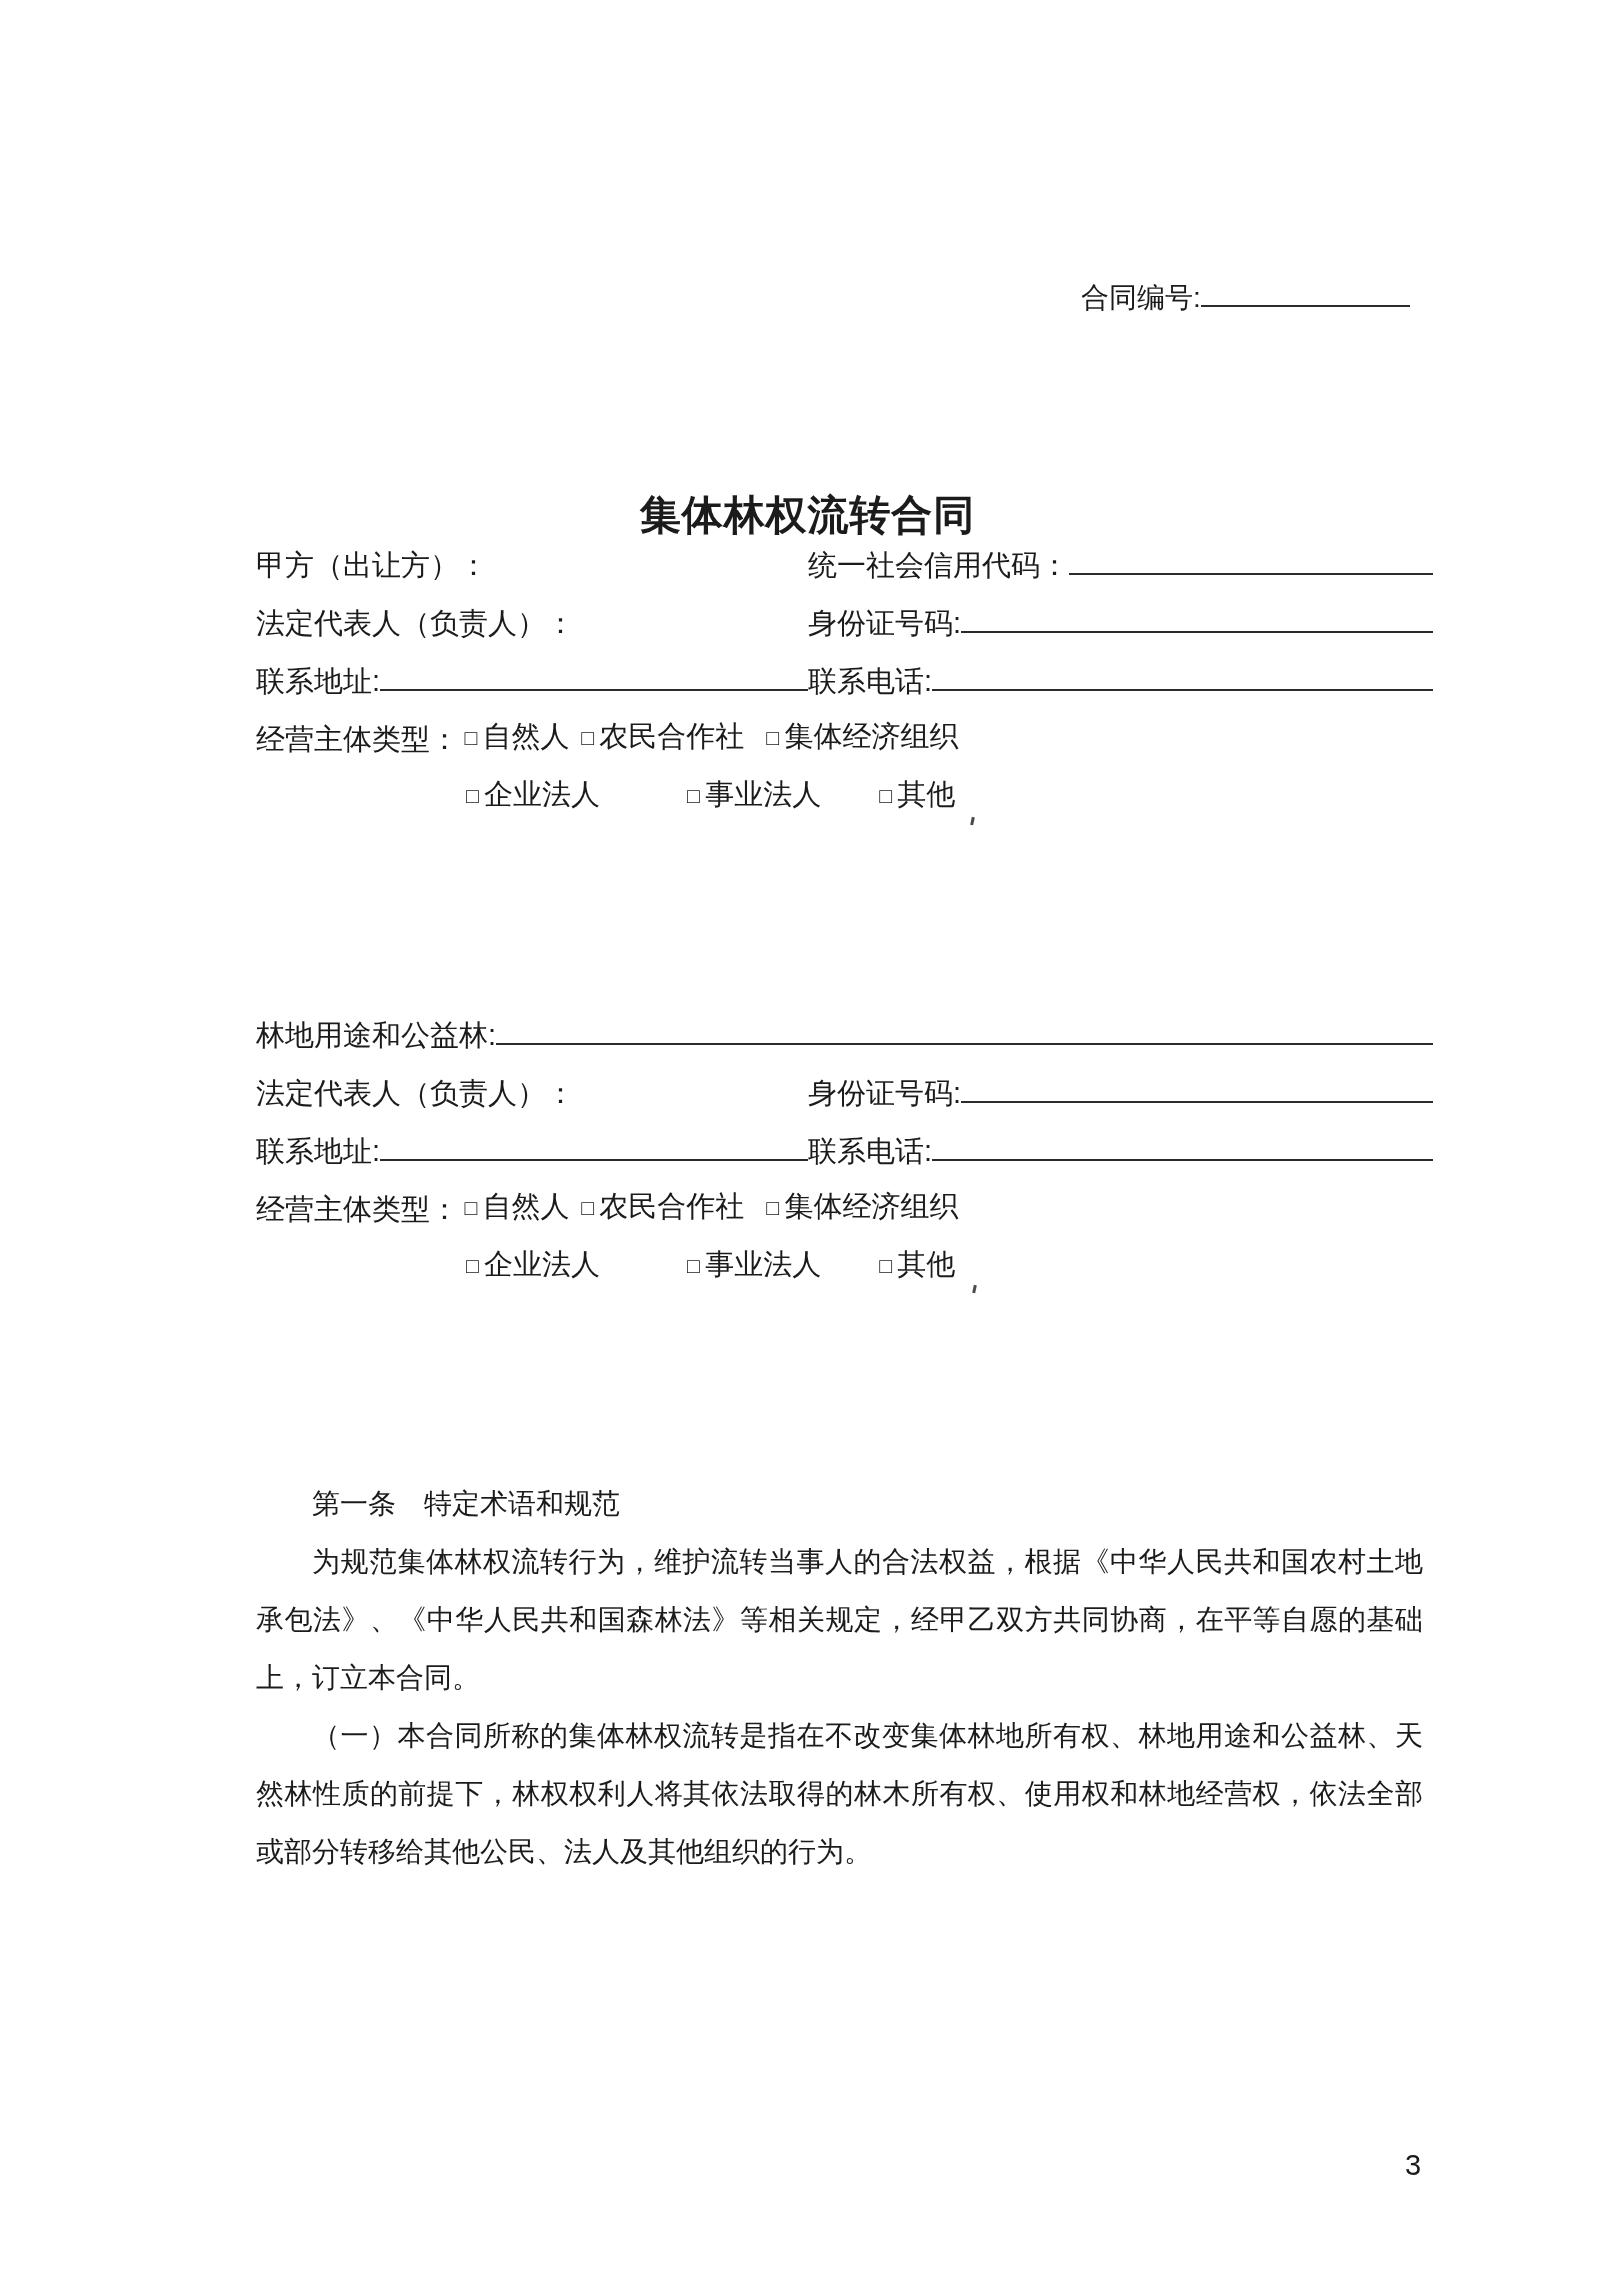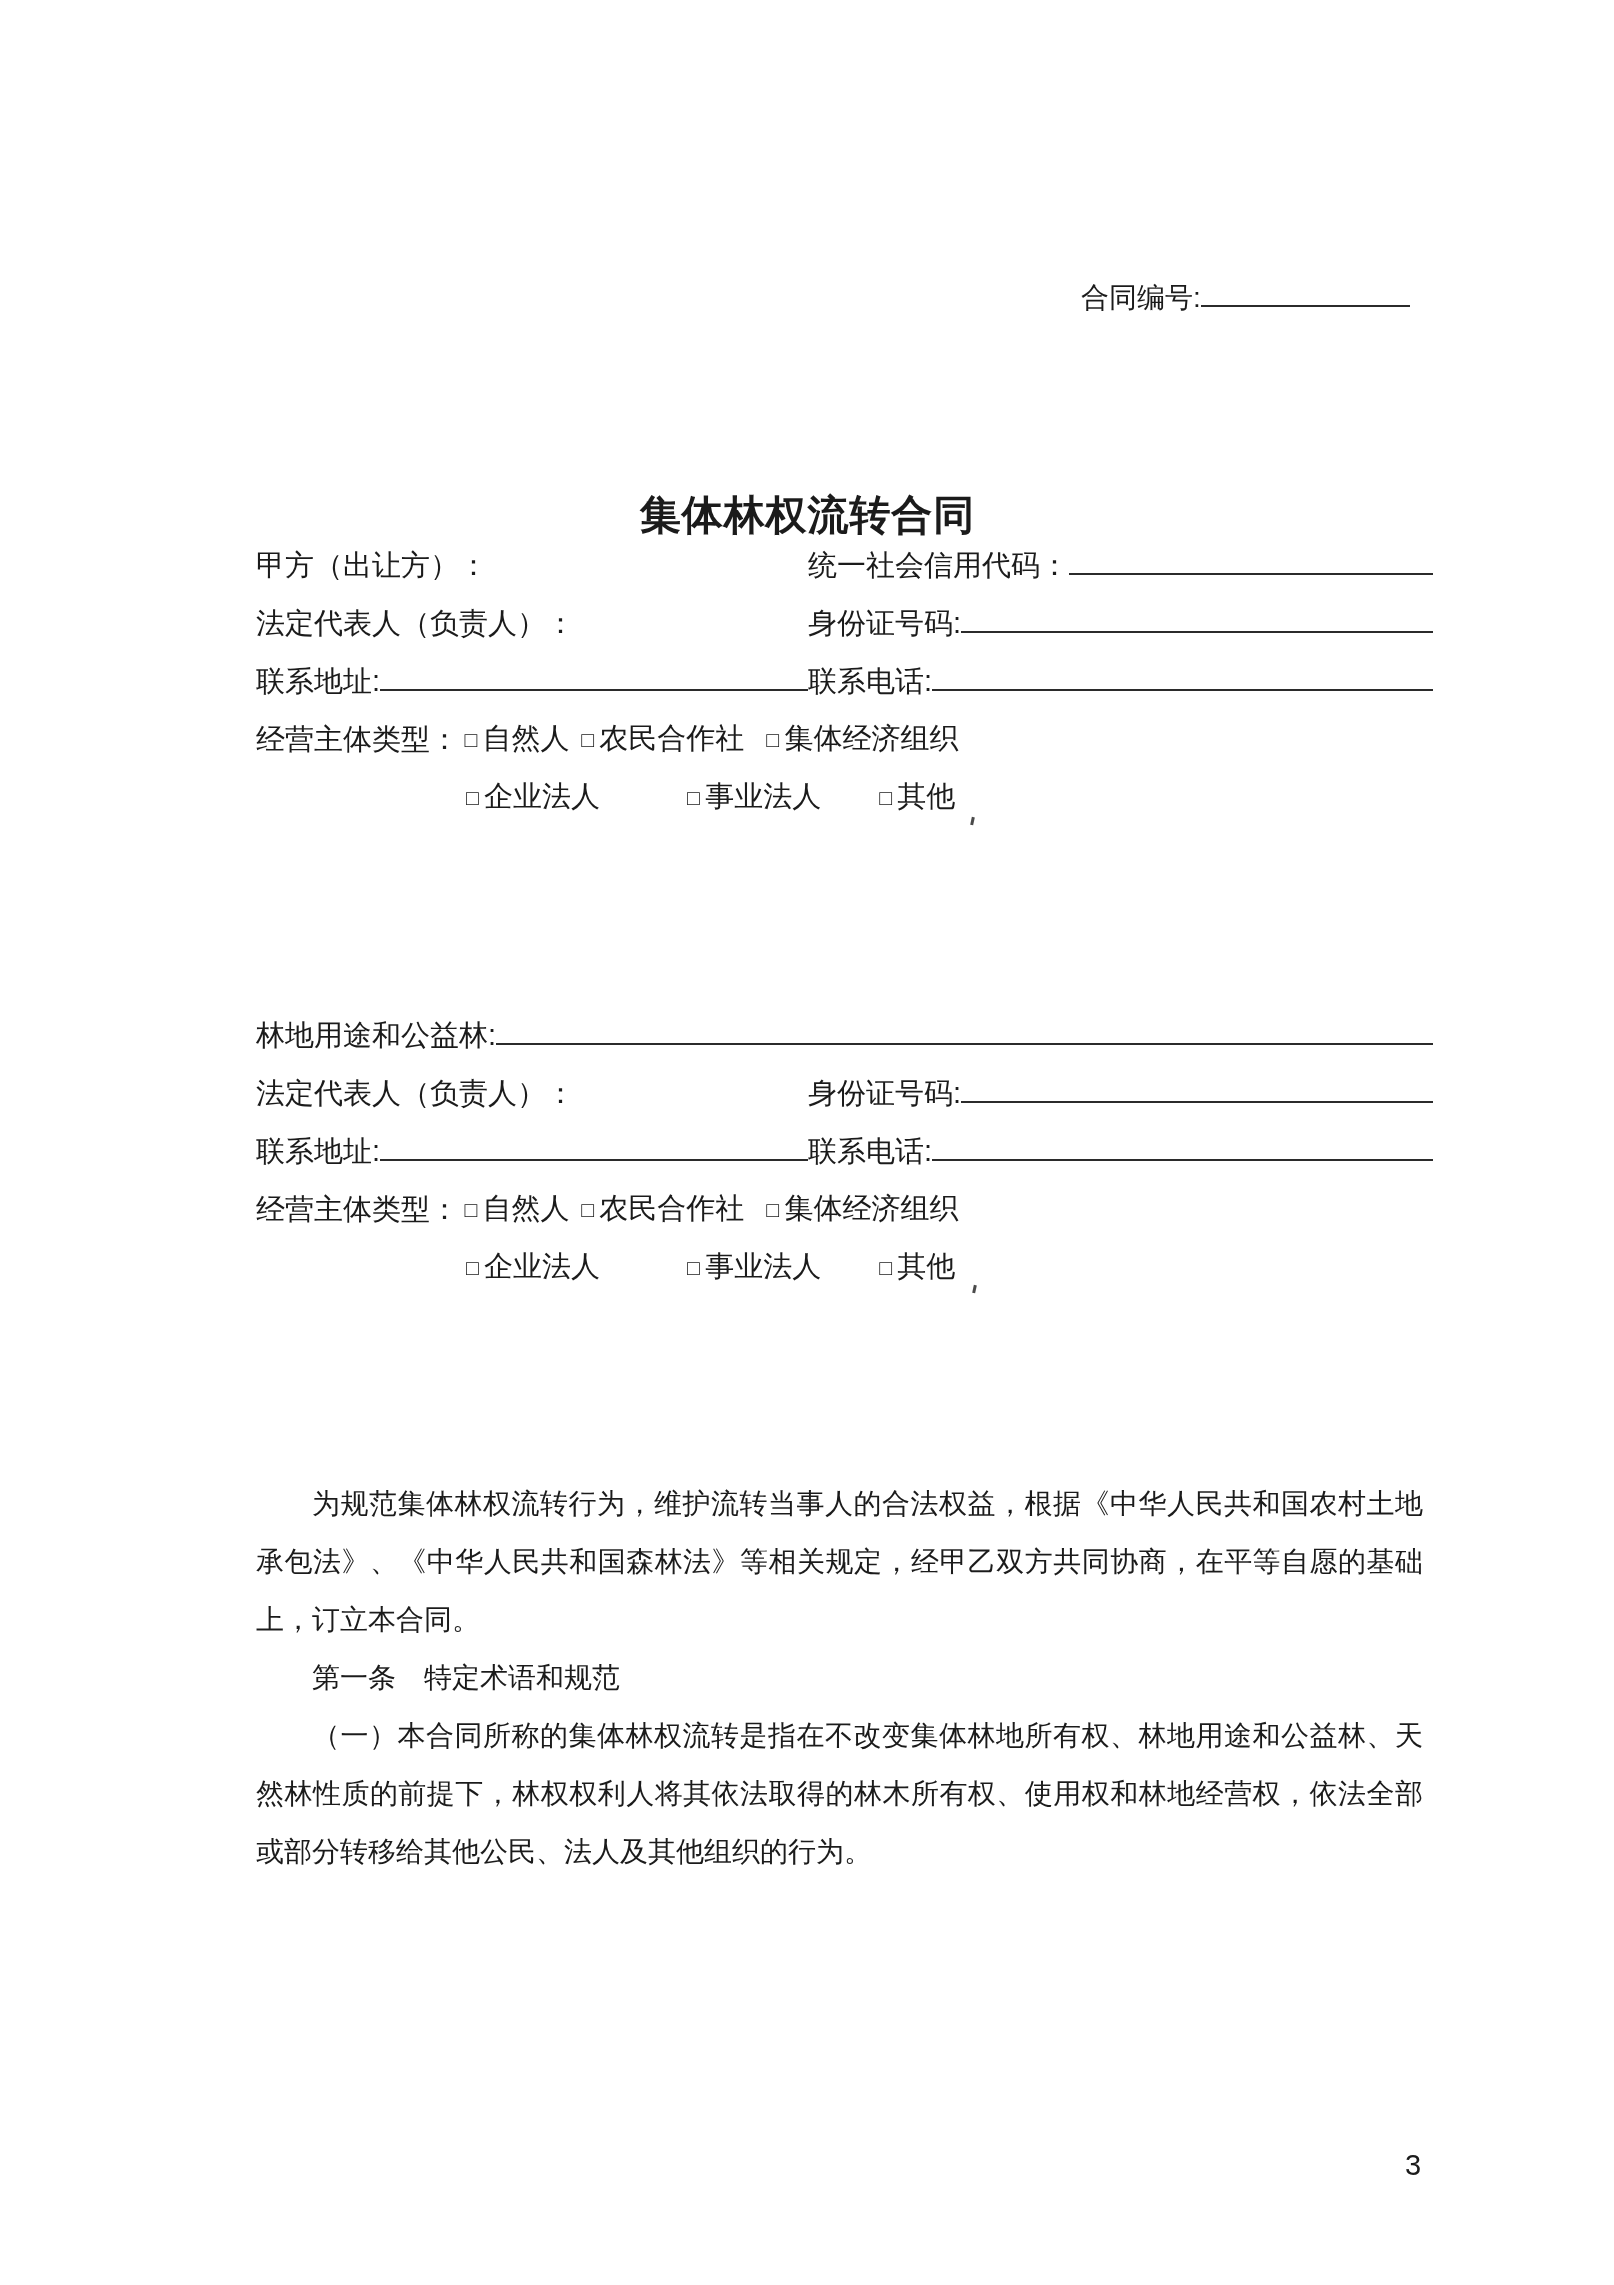--- a/index.html
+++ b/index.html
@@ -17,21 +17,21 @@
     height:9px;margin-bottom:-7.2px;}
 
   
   .doc-title{left:0;right:0;top:440px;text-align:center;
     font-size:41px;font-weight:700;line-height:54px;letter-spacing:0.9px;margin-top:48px;}
 
   
   .party{left:256px;width:1177px;}
   .party-a{top:536px;}
   .party-b{top:1006px;}
-  .row{display:flex;align-items:center;height:58px;
+  .row{display:flex;align-items:flex-end;height:58px;
     font-size:29px;line-height:58px;white-space:nowrap;}
   .cell-l{width:552px;display:flex;align-items:baseline;}
   .cell-r{flex:1;display:flex;align-items:baseline;}
   .uline{flex:1;border-bottom:2.7px solid #2b2b2b;height:9px;margin-bottom:-7.2px;}
 
   
   .opt{display:inline-flex;align-items:baseline;}
   .box{font-size:21px;margin-right:5.4px;position:relative;top:-0.9px;}
   .optrow2{padding-left:210px;}
   .gap4{margin-left:5.4px;}
@@ -178,19 +178,19 @@
       <span class="box">□</span>
       <span>其他</span>
     </span>
   </div>
 </div>
 
 <div class="abs stray stray-a"></div>
 <div class="abs stray stray-b"></div>
 
 <div class="abs bodytext">
+  <p>第一条　特定术语和规范</p>
   <p>为规范集体林权流转行为，维护流转当事人的合法权益，根据《中华人民共和国农村土地承包法》、《中华人民共和国森林法》等相关规定，经甲乙双方共同协商，在平等自愿的基础上，订立本合同。</p>
-  <p>第一条　特定术语和规范</p>
   <p>（一）本合同所称的集体林权流转是指在不改变集体林地所有权、林地用途和公益林、天然林性质的前提下，林权权利人将其依法取得的林木所有权、使用权和林地经营权，依法全部或部分转移给其他公民、法人及其他组织的行为。</p>
 </div>
 
 <div class="abs pageno">3</div>
 
 
 </body></html>

